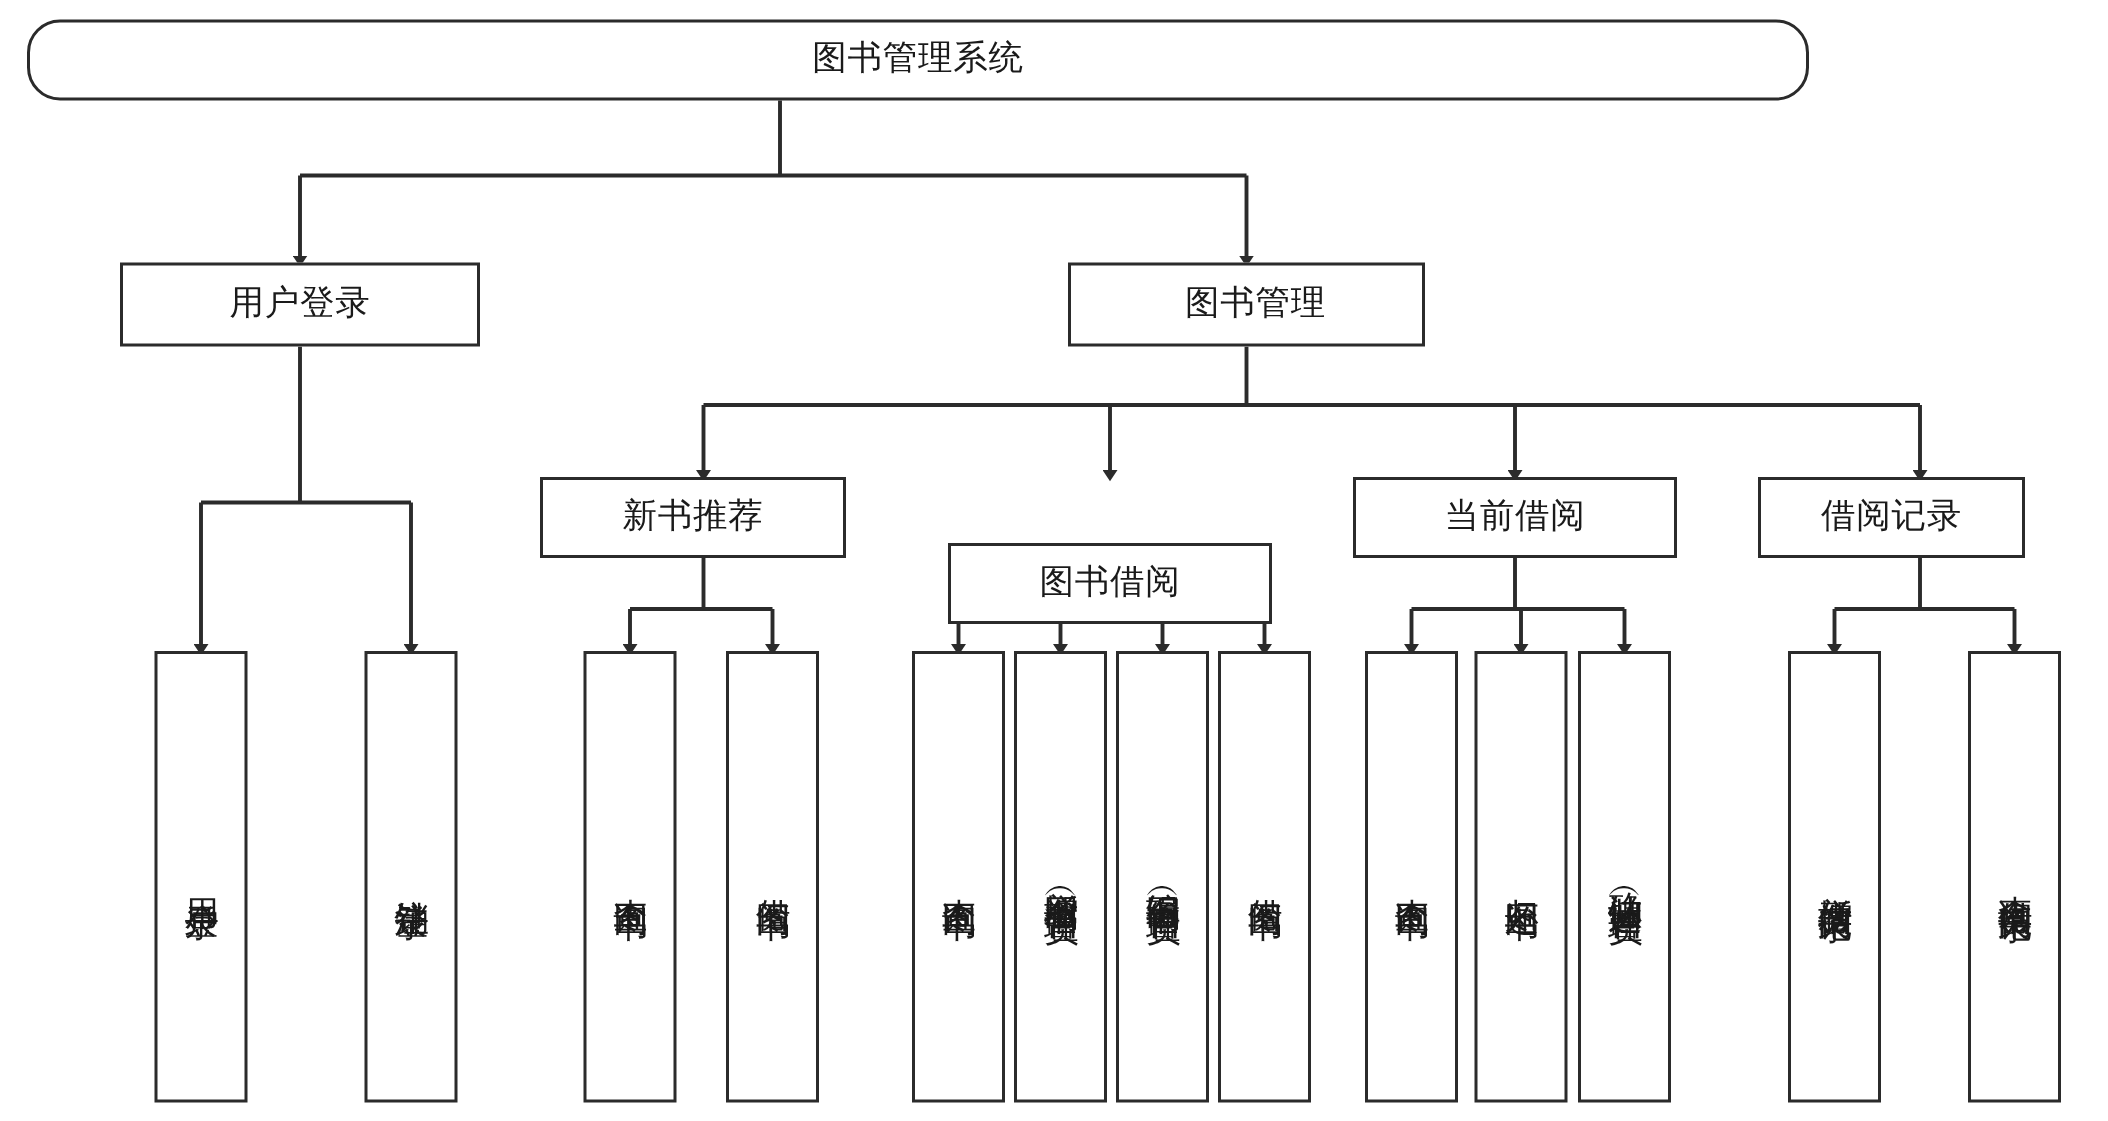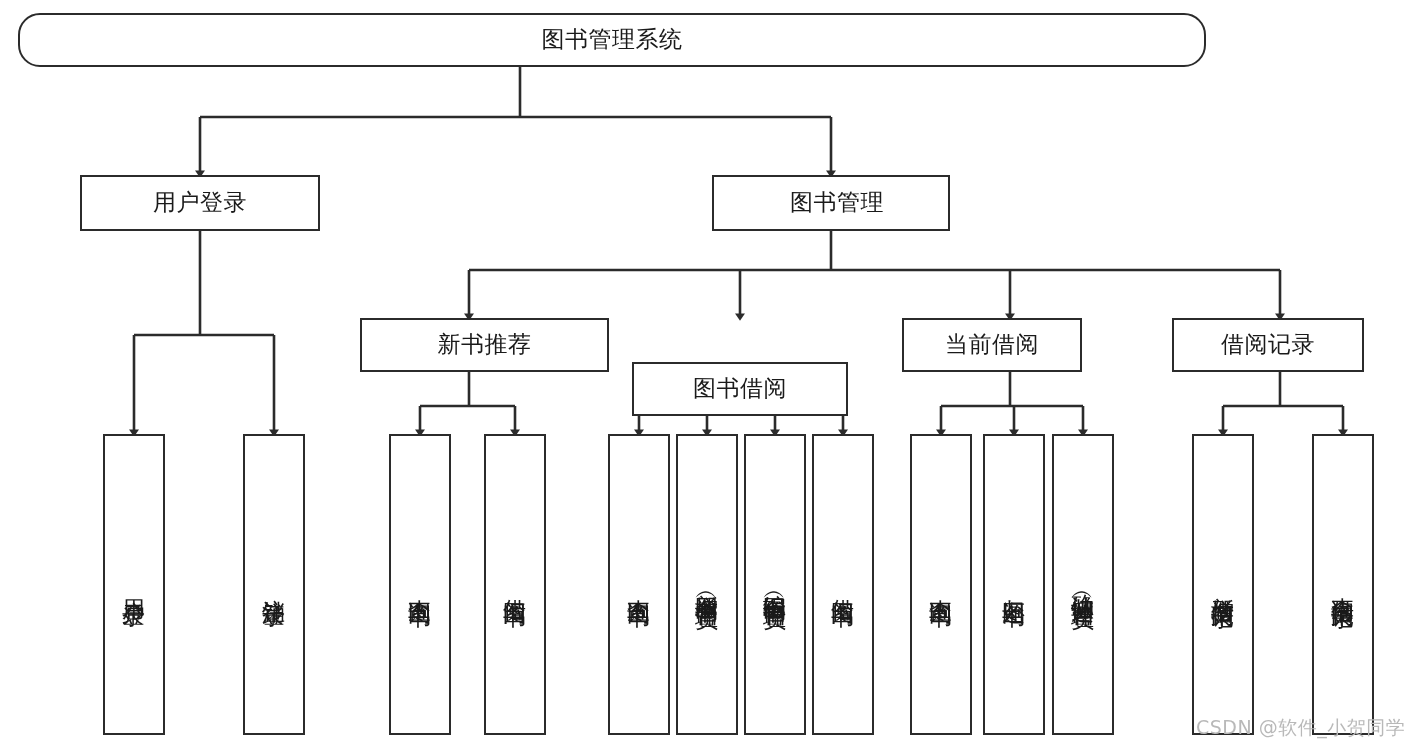--- a/index.html
+++ b/index.html
@@ -125,30 +125,30 @@
 
   <div id="nodes-level2">
       <div class="node horiz" style="left: 80px; top: 175px; width: 240px; height: 56px;">
         <span class="node-label">用户登录</span>
       </div>
       <div class="node horiz" style="left: 712px; top: 175px; width: 238px; height: 56px; padding-left: 12px;">
         <span class="node-label">图书管理</span>
       </div>
     </div>
   <div id="nodes-level3">
-      <div class="node horiz" style="left: 360px; top: 318px; width: 249px; height: 54px;">
+      <div class="node horiz" style="left: 360px; top: 318px; width: 204px; height: 54px;">
         <span class="node-label">新书推荐</span>
       </div>
       <div class="node horiz" style="left: 632px; top: 318px; width: 216px; height: 54px; margin-top: 44px;">
         <span class="node-label">图书借阅</span>
       </div>
-      <div class="node horiz" style="left: 902px; top: 318px; width: 180px; height: 54px;">
+      <div class="node horiz" style="left: 902px; top: 318px; width: 216px; height: 54px;">
         <span class="node-label">当前借阅</span>
       </div>
-      <div class="node horiz" style="left: 1172px; top: 318px; width: 192px; height: 54px;">
+      <div class="node horiz" style="left: 1172px; top: 318px; width: 178px; height: 54px;">
         <span class="node-label">借阅记录</span>
       </div>
     </div>
   <div id="nodes-leaves">
       <div class="node vert" style="left: 103px; top: 434px; width: 62px; height: 301px;">
         <span class="node-label">用户登录</span>
       </div>
       <div class="node vert" style="left: 243px; top: 434px; width: 62px; height: 301px;">
         <span class="node-label">注销登录</span>
       </div>
@@ -180,15 +180,14 @@
         <span class="node-label">确认归还（管理员）</span>
       </div>
       <div class="node vert" style="left: 1192px; top: 434px; width: 62px; height: 301px;">
         <span class="node-label">新增借阅记录</span>
       </div>
       <div class="node vert" style="left: 1312px; top: 434px; width: 62px; height: 301px;">
         <span class="node-label">查询借阅记录</span>
       </div>
     </div>
 
-  <div class="watermark" style="left:1196px; top:715px;">CSDN @软件_小贺同学</div>
 
 </div>
 
 </body></html>

